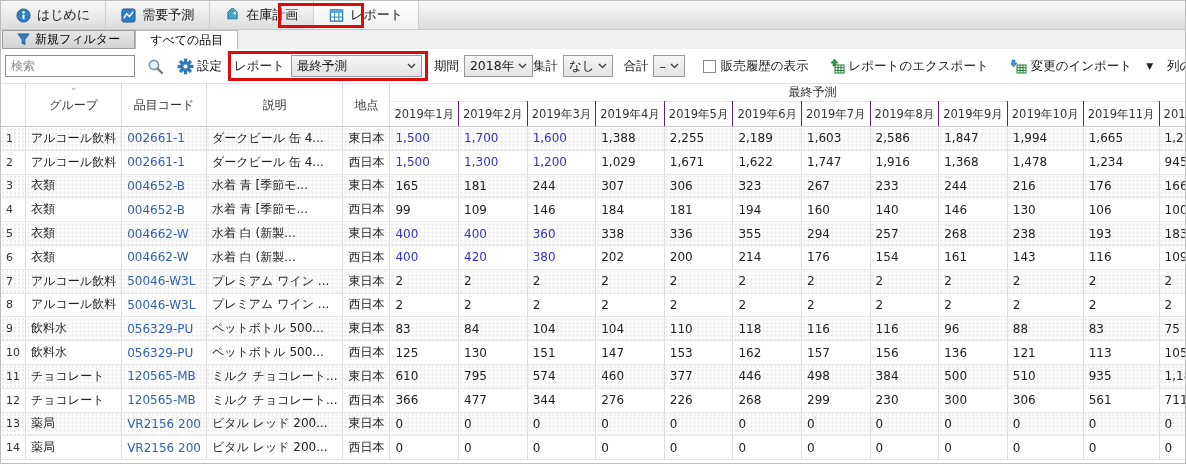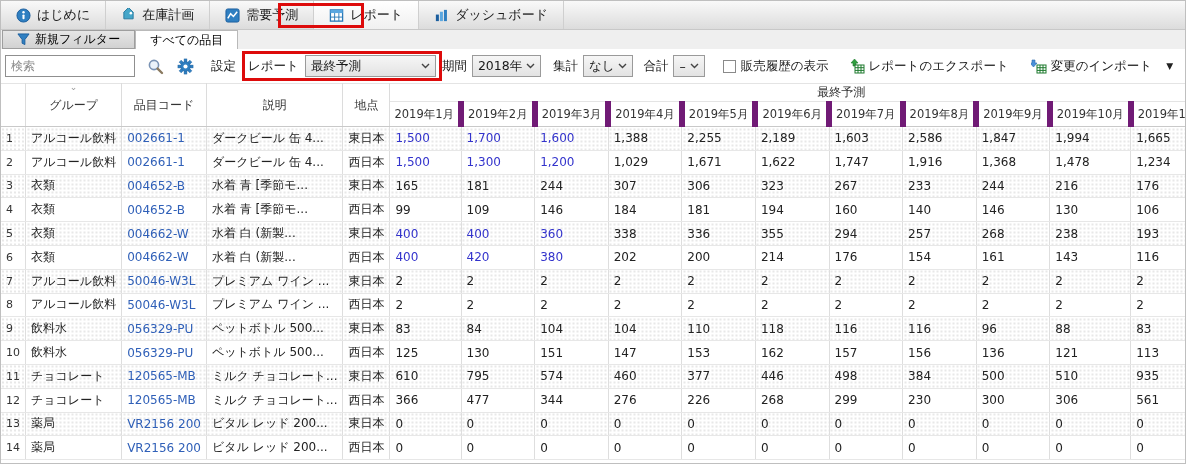--- a/index.html
+++ b/index.html
@@ -43,21 +43,21 @@
   .toolbar {
     height: 34px; display: flex; align-items: center;
     background: #ffffff; font-size: 12.5px; color: #1a1a1a; white-space: nowrap;
   }
   .search-input {
     margin-left: 4px; width: 130px; height: 22px; border: 1px solid #8f8f8f;
     font-size: 12px; padding: 0 5px; font-family: inherit; color:#222;
   }
   .search-input::placeholder { color: #8a8a8a; }
   .tbicon { flex: 0 0 auto; }
-  .settings { display: flex; align-items: center; gap: 17px; margin-left: 13px; }
+  .settings { display: flex; align-items: center; gap: 3px; margin-left: 13px; }
   .red-wrap {
     display: flex; align-items: center; gap: 6px; margin-left: 6px;
     border: 3px solid #dd0b0b; padding: 1px 3px; height: 30px;
   }
   .ddl {
     height: 22px; display: flex; align-items: center;
     background: linear-gradient(#f6f6f6, #e3e3e3);
     border: 1px solid #9a9a9a; padding: 0 5px; gap: 4px;
   }
   .ddl .ddl-val { flex: 1 1 auto; overflow: hidden; }
@@ -69,21 +69,21 @@
   
   .gridwrap { position: relative; }
   table { border-collapse: collapse; table-layout: fixed; font-size: 12px; color: #222; }
   th, td {
     overflow: hidden; white-space: nowrap; text-overflow: clip;
     padding: 0 5px; text-align: left; font-weight: normal;
   }
   thead th { color: #333; border-top: 1px solid #e4e4e4; }
   th.span-hdr { text-align: center; height: 18px; font-size: 12px; border-right: 1px solid #dcdcdc; }
   th.col-hdr { border-right: 1px solid #dcdcdc; border-bottom: 1px solid #c9c9c9; position: relative; text-align:center; }
-  th.month-hdr { height: 25px; border-right: 6px solid #701a75; border-bottom: 1px solid #c9c9c9; font-size: 11.5px; padding: 0 4px; }
+  th.month-hdr { height: 25px; border-right: 1px solid #701a75; border-bottom: 1px solid #c9c9c9; font-size: 11.5px; padding: 0 4px; }
   .sort-chev { position: absolute; top: -1px; left: 50%; transform: translateX(-50%); color: #999; font-size: 9px; line-height: 9px; }
   tbody td { height: 23.8px; border-right: 1px solid #dedede; border-bottom: 1px solid #e7e7e7; }
   td.rownum { color: #333; font-size: 11px; padding-left: 5px; }
   td.code { color: #3060b8; }
   td.val.edited { color: #3333cc; }
   tr.stripe td {
     background-image: radial-gradient(circle, rgba(110,110,110,0.16) 0.8px, transparent 0.9px);
     background-size: 4px 4px;
   }
 
@@ -101,49 +101,41 @@
       <svg class="tabicon" viewBox="0 0 16 16">
         <circle cx="8" cy="8" r="7" fill="#2f7fc1"></circle>
           <circle cx="8" cy="8" r="7" fill="none" stroke="#1b5e9e"></circle>
         <circle cx="8" cy="4.6" r="1.3" fill="#fff"></circle>
           <rect x="6.9" y="6.8" width="2.2" height="5.2" rx="1" fill="#fff"></rect>
       </svg>
       <span>はじめに</span>
     </div>
     <div class="tab">
       <svg class="tabicon" viewBox="0 0 16 16">
+        <rect x="1" y="1" width="14" height="14" rx="2" fill="#2f7fc1" stroke="#1b5e9e"></rect>
+        <polyline points="3,11 6,6 9,9 13,4" fill="none" stroke="#fff" stroke-width="1.6"></polyline>
+      </svg>
+      <span>需要予測</span>
+    </div>
+    <div class="tab">
+      <svg class="tabicon" viewBox="0 0 16 16">
         <path d="M2 7 L7 2 L14 2 L14 9 L9 14 Z" fill="#45a6c9" stroke="#2a7ba0" transform="rotate(-45 8 8)"></path>
         <circle cx="10.5" cy="5.5" r="1.4" fill="#fff"></circle>
       </svg>
       <span>在庫計画</span>
-    </div>
-    <div class="tab">
-      <svg class="tabicon" viewBox="0 0 16 16">
-        <rect x="1" y="1" width="14" height="14" rx="2" fill="#2f7fc1" stroke="#1b5e9e"></rect>
-        <polyline points="3,11 6,6 9,9 13,4" fill="none" stroke="#fff" stroke-width="1.6"></polyline>
-      </svg>
-      <span>需要予測</span>
     </div>
     <div class="tab active">
       <svg class="tabicon" viewBox="0 0 16 16">
         <rect x="1.5" y="2" width="13" height="12" fill="#fff" stroke="#2a7ab8" stroke-width="1.4"></rect>
         <rect x="1.5" y="2" width="13" height="3.4" fill="#5aa7e0"></rect>
         <line x1="6" y1="5.4" x2="6" y2="14" stroke="#2a7ab8"></line>
           <line x1="10.5" y1="5.4" x2="10.5" y2="14" stroke="#2a7ab8"></line>
         <line x1="1.5" y1="9.7" x2="14.5" y2="9.7" stroke="#2a7ab8"></line>
       </svg>
       <span>レポート</span>
-    </div>
-    <div class="tab">
-      <svg class="tabicon" viewBox="0 0 16 16">
-        <rect x="2" y="7" width="3.2" height="7" fill="#1b5e9e"></rect>
-        <rect x="6.3" y="4" width="3.2" height="10" fill="#5aa7e0"></rect>
-        <rect x="10.6" y="2" width="3.2" height="12" fill="#2f7fc1"></rect>
-      </svg>
-      <span>ダッシュボード</span>
     </div>
   </div>
   <div class="hl-box" id="hl-tab"></div>
 
   <div class="viewbar">
     <div class="newfilter">
       <svg width="13" height="13" viewBox="0 0 14 14">
         <path d="M1 1 L13 1 L8.5 7 L8.5 12.5 L5.5 11 L5.5 7 Z" fill="#2f7fc1" stroke="#1b5e9e"></path>
       </svg>
       <span>新規フィルター</span>
@@ -176,29 +168,29 @@
     <div class="red-wrap">
       <span>レポート</span>
       <div class="ddl" style="width:131px">
         <span class="ddl-val">最終予測</span>
         <svg class="chev" width="9" height="6" viewBox="0 0 9 6">
           <polyline points="1,1 4.5,4.5 8,1" fill="none" stroke="#444" stroke-width="1.4"></polyline>
           </svg>
       </div>
     </div>
 
-    <span style="">期間</span>
+    <span style="margin-left:6px">期間</span>
     <div class="ddl" style="width:69px;margin-left:5px">
       <span class="ddl-val">2018年12.</span>
       <svg class="chev" width="9" height="6" viewBox="0 0 9 6">
         <polyline points="1,1 4.5,4.5 8,1" fill="none" stroke="#444" stroke-width="1.4"></polyline>
         </svg>
     </div>
 
-    <span style="margin-left:12px">集計</span>
+    <span style="">集計</span>
     <div class="ddl" style="width:66px;margin-left:5px">
       <span class="ddl-val">なし</span>
       <svg class="chev" width="9" height="6" viewBox="0 0 9 6">
         <polyline points="1,1 4.5,4.5 8,1" fill="none" stroke="#444" stroke-width="1.4"></polyline>
         </svg>
     </div>
 
     <span style="margin-left:10px">合計</span>
     <div class="ddl" style="width:66px;margin-left:5px">
       <span class="ddl-val">–</span>

